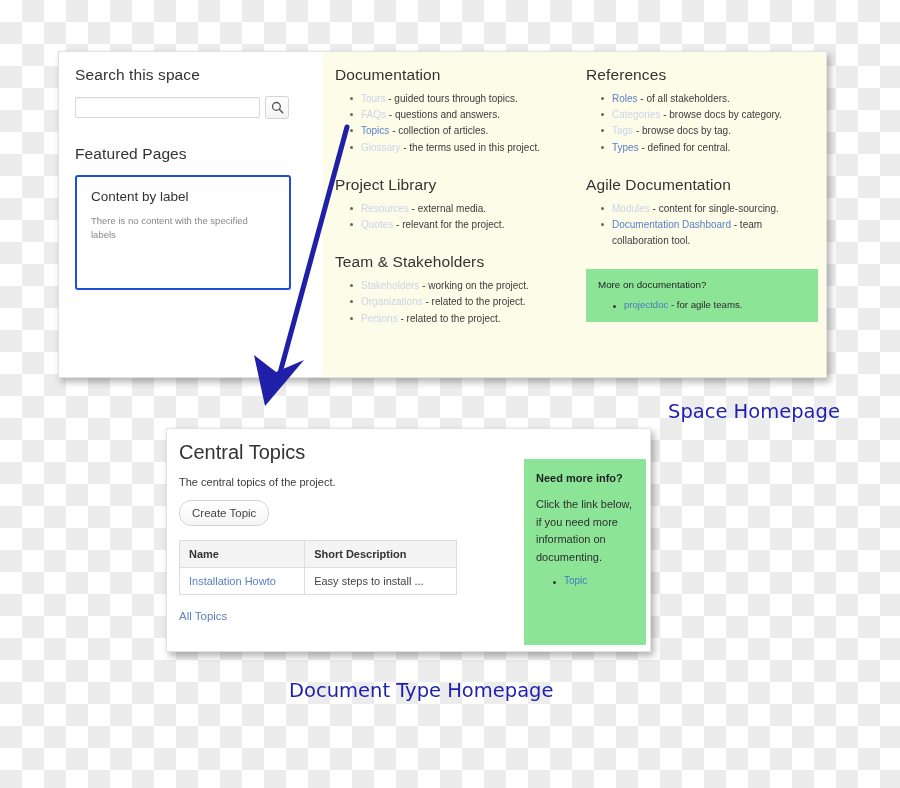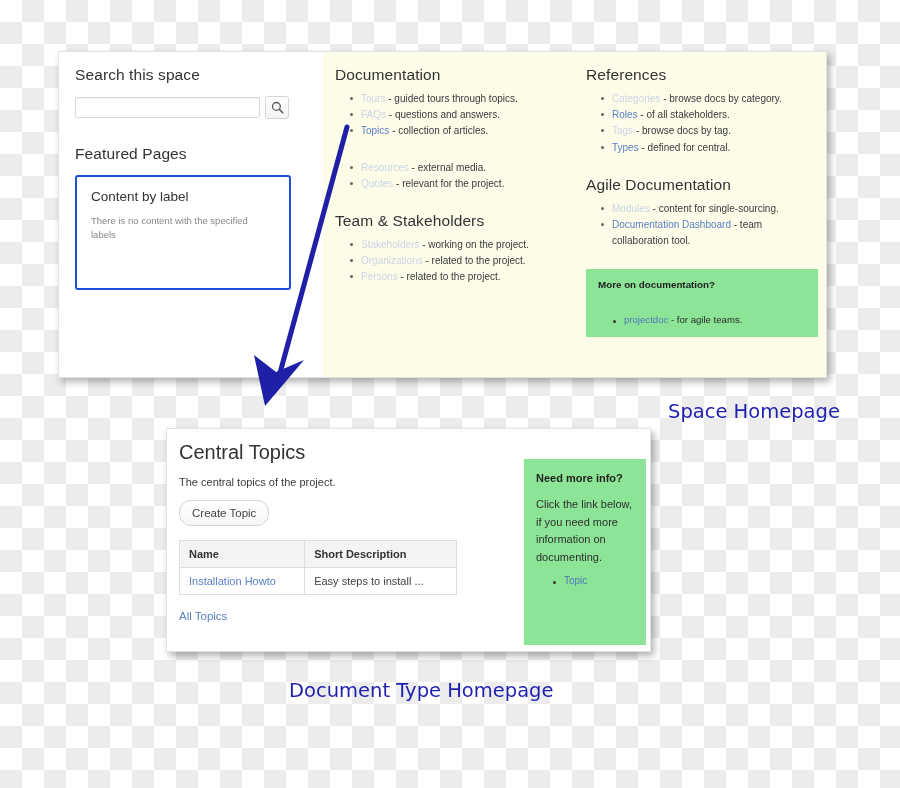--- a/index.html
+++ b/index.html
@@ -176,23 +176,23 @@
   
   #more-on-doc-box {
     background: #8ce596;
     padding: 10px 12px 12px 12px;
     margin-top: 4px;
     width: 232px;
     box-sizing: border-box;
   }
   #more-on-doc-box .gh {
     font-size: 9.8px;
-    font-weight: bold;
+    font-weight: normal;
     color: #1f1f1f;
-    margin: 0 0 24px 0;
+    margin: 0 0 9px 0;
   }
   #more-on-doc-box ul {
     margin: 0;
     padding-left: 26px;
     list-style: none;
   }
   #more-on-doc-box li {
     font-size: 9.6px;
     color: #2a2a2a;
     position: relative;
@@ -361,41 +361,43 @@
     </div>
   </div>
 
   <div class="sp-col" id="sp-mid">
 
     <h2 class="sec-title tight">Documentation</h2>
     <ul class="doclist">
       <li><a class="lnk faded">Tours</a><span> - guided tours through topics.</span></li>
       <li><a class="lnk faded">FAQs</a><span> - questions and answers.</span></li>
       <li><a class="lnk">Topics</a><span> - collection of articles.</span></li>
-    </ul>
-
+      <li><a class="lnk faded">Glossary</a><span> - the terms used in this project.</span></li>
+    </ul>
+
+    <h2 class="sec-title tight">Project Library</h2>
     <ul class="doclist">
       <li><a class="lnk faded">Resources</a><span> - external media.</span></li>
       <li><a class="lnk faded">Quotes</a><span> - relevant for the project.</span></li>
     </ul>
 
     <h2 class="sec-title tight">Team &amp; Stakeholders</h2>
     <ul class="doclist">
       <li><a class="lnk faded">Stakeholders</a><span> - working on the project.</span></li>
       <li><a class="lnk faded">Organizations</a><span> - related to the project.</span></li>
       <li><a class="lnk faded">Persons</a><span> - related to the project.</span></li>
     </ul>
   </div>
 
   <div class="sp-col" id="sp-right">
 
     <h2 class="sec-title tight">References</h2>
     <ul class="doclist">
+      <li><a class="lnk">Roles</a><span> - of all stakeholders.</span></li>
       <li><a class="lnk faded">Categories</a><span> - browse docs by category.</span></li>
-      <li><a class="lnk">Roles</a><span> - of all stakeholders.</span></li>
       <li><a class="lnk faded">Tags</a><span> - browse docs by tag.</span></li>
       <li><a class="lnk">Types</a><span> - defined for central.</span></li>
     </ul>
 
     <h2 class="sec-title tight">Agile Documentation</h2>
     <ul class="doclist">
       <li><a class="lnk faded">Modules</a><span> - content for single-sourcing.</span></li>
       <li><a class="lnk">Documentation Dashboard</a><span> - team collaboration tool.</span></li>
     </ul>
 

